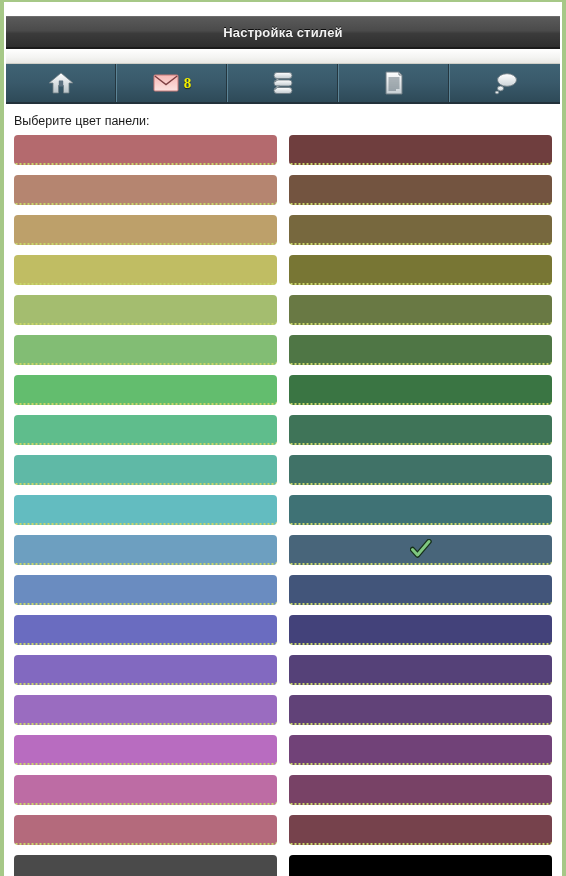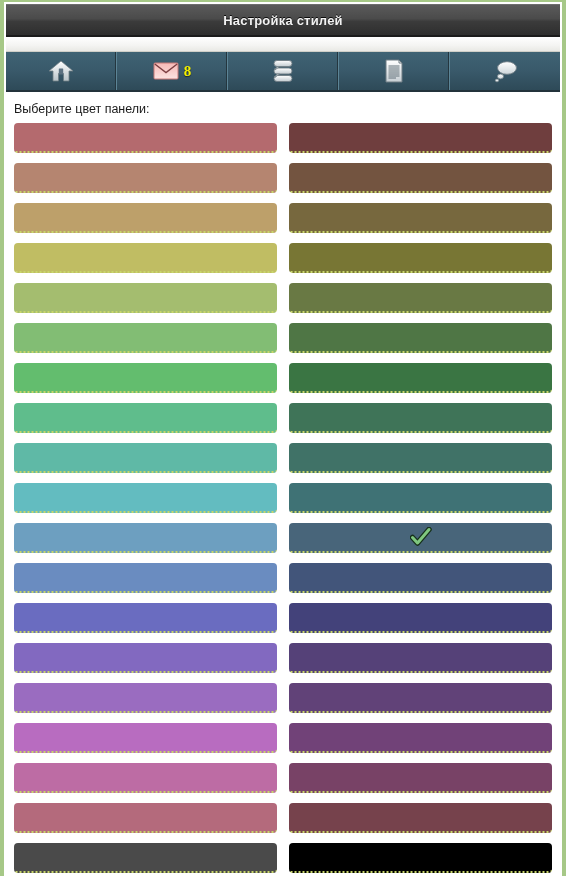--- a/index.html
+++ b/index.html
@@ -20,21 +20,21 @@
     box-sizing: border-box;
     border-left: 4px solid #a6c887;
     border-right: 4px solid #a6c887;
     border-top: 2px solid #a6c887;
     background: #ffffff;
   }
   
   .titlebar {
     position: relative;
     height: 30px;
-    margin: 2px 2px 0 2px;
+    margin: 14px 2px 0 2px;
     background: linear-gradient(to bottom, #5a5a5a 0%, #4b4b4b 45%, #3b3b3b 55%, #2e2e2e 100%);
     border-top: 1px solid #6d6d6d;
     border-bottom: 2px solid #1b1b1b;
     display: flex;
     align-items: center;
     justify-content: center;
   }
   .titlebar-text {
     color: #f2f2f2;
     font-size: 13px;

